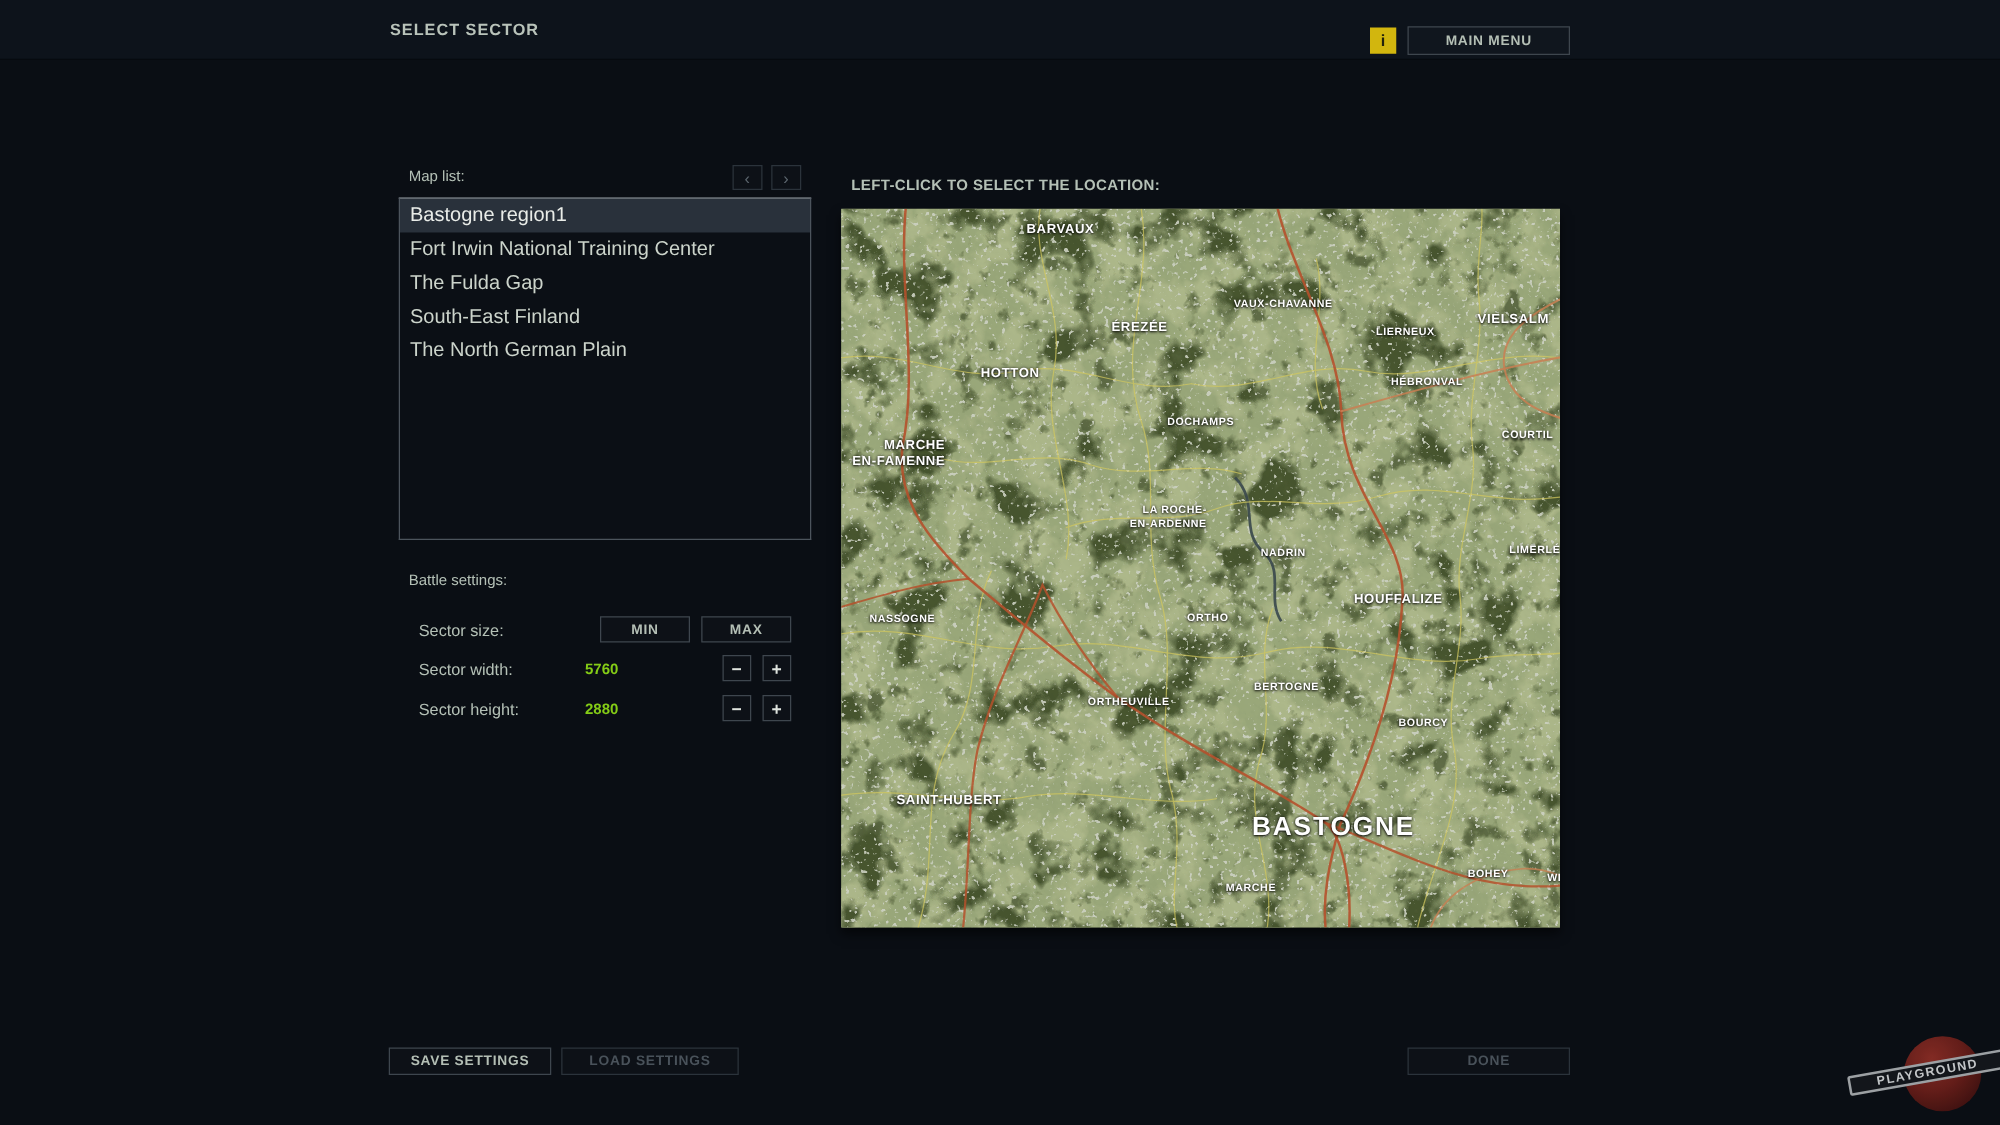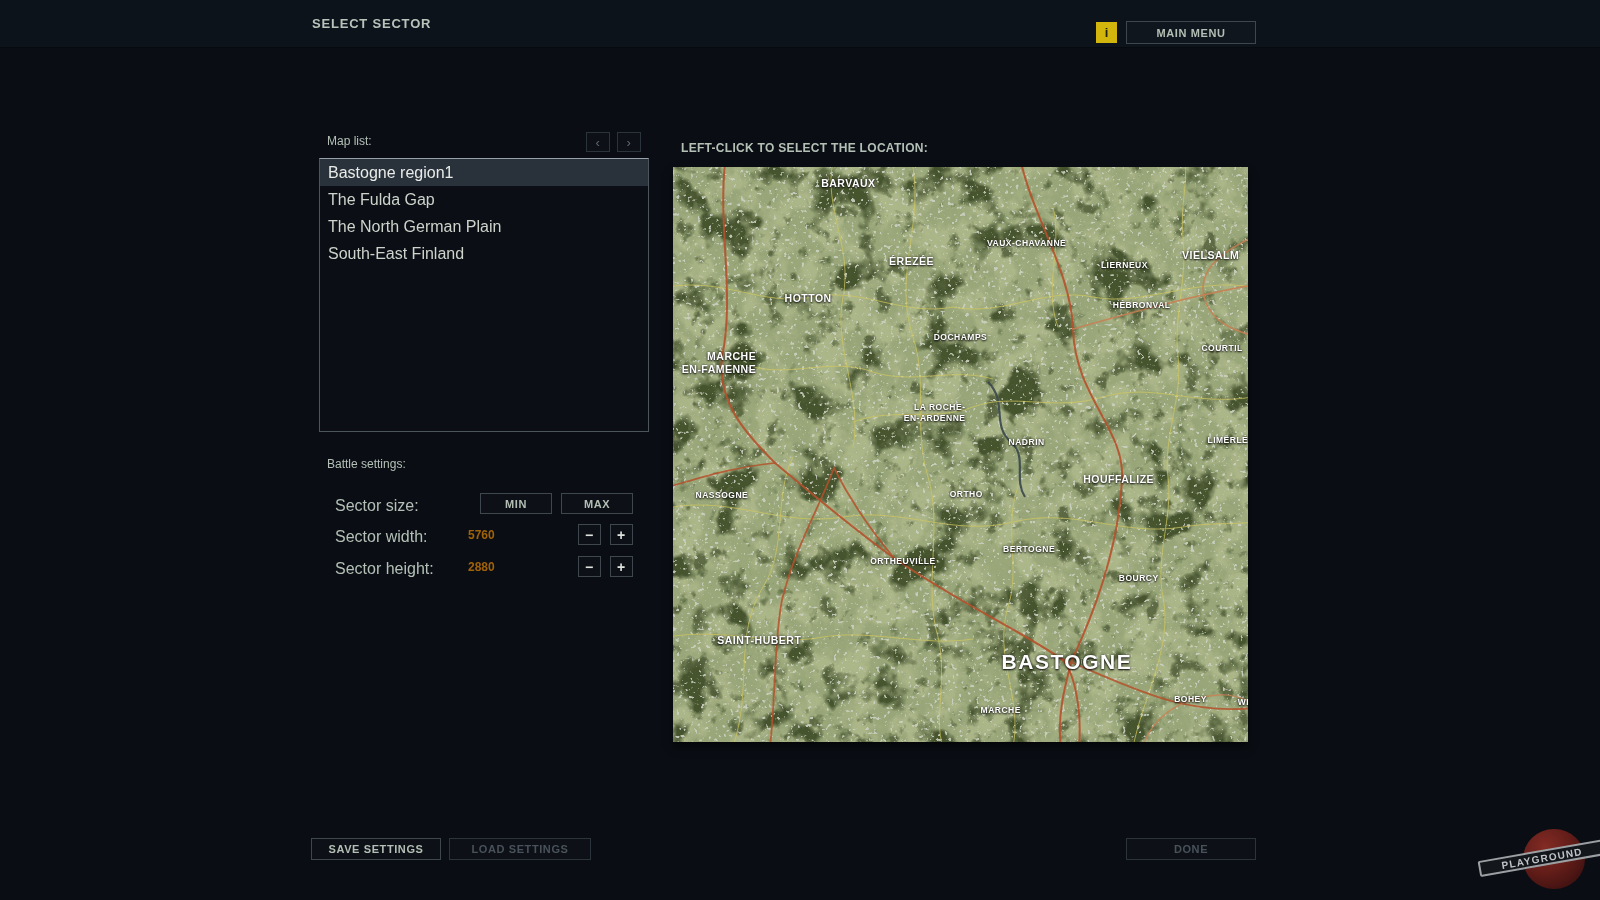--- a/index.html
+++ b/index.html
@@ -24,27 +24,27 @@
   .arrow-btn{position:absolute;top:132px;width:24px;height:20px;font-size:13px;font-weight:normal;}
   .arrow-prev{left:586px;}
   .arrow-next{left:617px;}
   .arrow-btn.disabled{color:#5d676f;}
   .listbox{position:absolute;left:319px;top:158px;width:330px;height:274px;box-sizing:border-box;
     background:#0b0f15;border:1px solid #4c545c;border-top-color:#99a1a8;}
   .list-item{height:27px;display:flex;align-items:center;padding-left:8px;
     color:#ccd4cb;font-size:16px;cursor:pointer;}
   .list-item.selected{background:#29313b;color:#e9ece8;}
   .settings-label{position:absolute;left:327px;top:457px;color:#b4c0b6;font-size:12px;}
-  .row-label{position:absolute;color:#b4c0b6;font-size:16px;}
+  .row-label{position:absolute;color:#b4c0b6;font-size:13px;}
   .lbl-size{left:335px;top:497px;}
   .lbl-width{left:335px;top:528px;}
   .lbl-height{left:335px;top:560px;}
   .min-btn{position:absolute;left:480px;top:493px;width:72px;height:21px;}
   .max-btn{position:absolute;left:561px;top:493px;width:72px;height:21px;}
-  .value{position:absolute;color:#a16207;font-size:12px;font-weight:bold;}
+  .value{position:absolute;color:#84cc16;font-size:12px;font-weight:bold;}
   .val-width{left:468px;top:528px;}
   .val-height{left:468px;top:560px;}
   .step-btn{position:absolute;width:23px;height:21px;font-size:14px;color:#dfe4de;}
   .w-minus{left:578px;top:524px;}
   .w-plus{left:610px;top:524px;}
   .h-minus{left:578px;top:556px;}
   .h-plus{left:610px;top:556px;}
   
   .save-btn{position:absolute;left:311px;top:838px;width:130px;height:22px;}
   .load-btn{position:absolute;left:449px;top:838px;width:142px;height:22px;}
@@ -84,23 +84,24 @@
 
   <div class="maplist-label">Map list:</div>
   <div class="btn arrow-btn arrow-prev disabled">
     <span>‹</span>
   </div>
   <div class="btn arrow-btn arrow-next disabled">
     <span>›</span>
   </div>
   <div class="listbox">
       <div class="list-item selected">Bastogne region1</div>
+      <div class="list-item">Fort Irwin National Training Center</div>
       <div class="list-item">The Fulda Gap</div>
+      <div class="list-item">South-East Finland</div>
       <div class="list-item">The North German Plain</div>
-      <div class="list-item">South-East Finland</div>
     </div>
 
   <div class="settings-label">Battle settings:</div>
   <div class="row-label lbl-size">Sector size:</div>
   <div class="btn min-btn">MIN</div>
   <div class="btn max-btn">MAX</div>
   <div class="row-label lbl-width">Sector width:</div>
   <div class="value val-width">5760</div>
   <div class="btn step-btn w-minus">−</div>
   <div class="btn step-btn w-plus">+</div>

